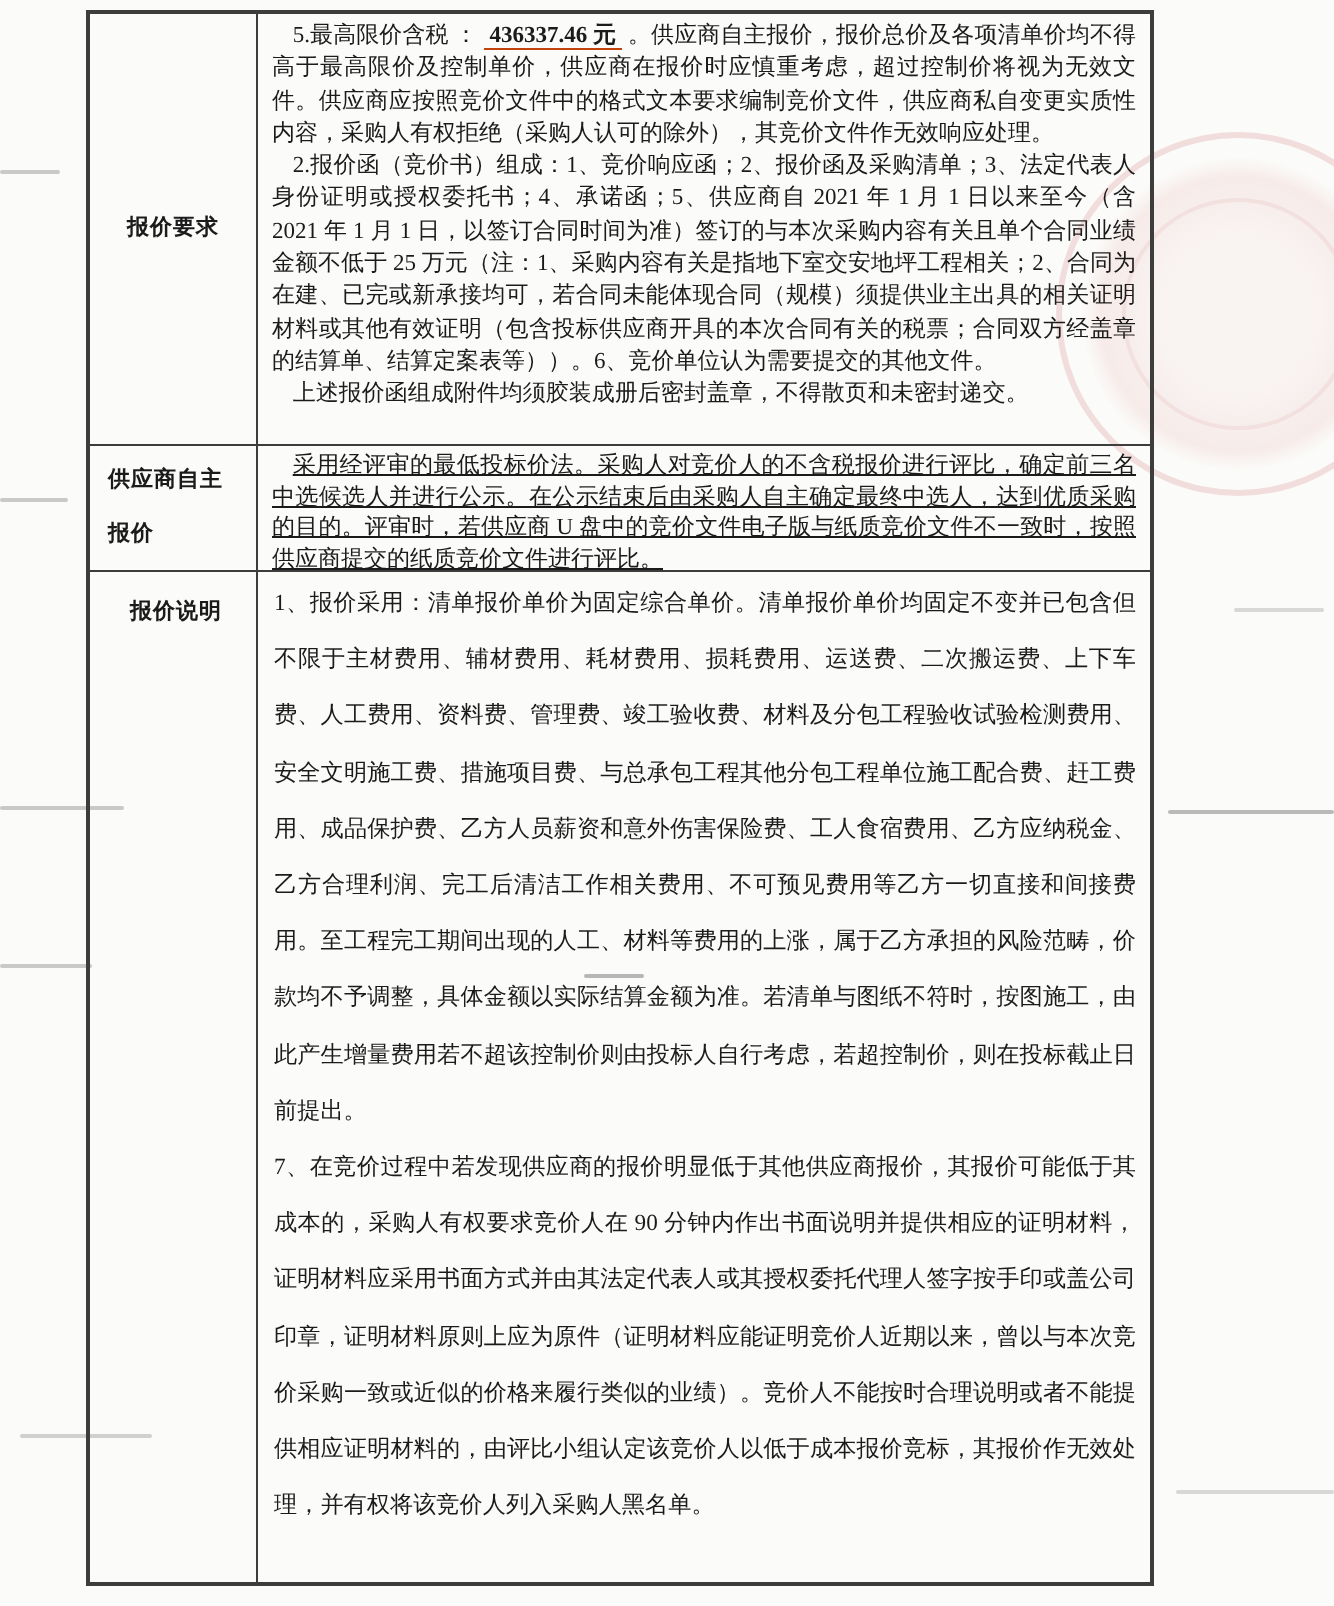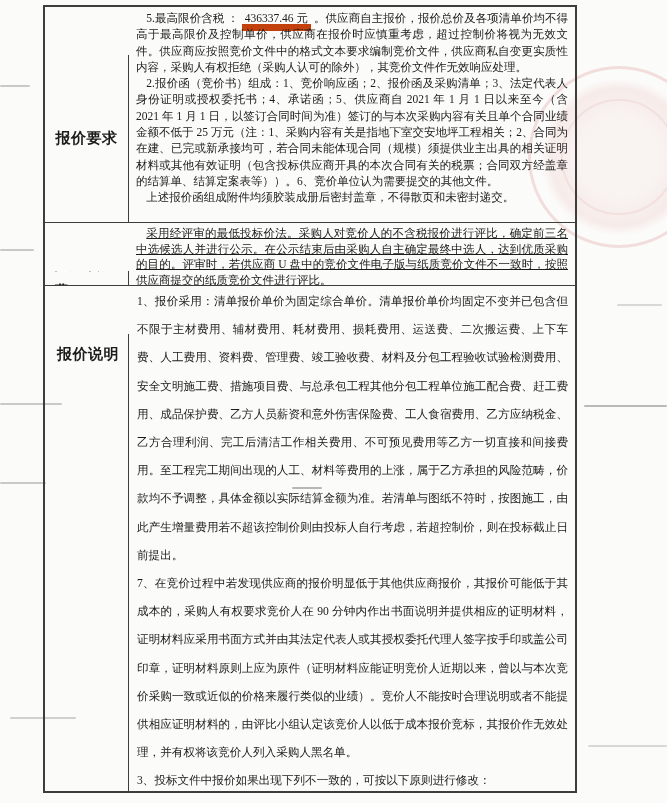--- a/index.html
+++ b/index.html
@@ -19,43 +19,43 @@
     border:2px solid #3d3d3d;
     box-sizing:border-box;
     display:grid;
     grid-template-columns:84px 1fr;
     grid-template-rows:216px 63px 1fr;
     background:transparent;
   }
   .cell{box-sizing:border-box;overflow:hidden;}
   .lbl{
     border-right:1.5px solid #3d3d3d;
-    font-weight:bold;font-size:15px;line-height:27px;
+    font-weight:bold;font-size:11px;line-height:27px;
     display:flex;flex-direction:column;justify-content:center;
     padding:0 6px 0 9px;
     letter-spacing:0.5px;
-    margin-top:48px;
   }
   .lbl-center{align-items:center;padding:0 4px;}
   .lbl-top{justify-content:flex-start;padding-top:7px;align-items:center;}
   .r1,.r2{border-bottom:1.5px solid #3d3d3d;}
   .content{
     text-align:justify;
     font-size:11.5px;
     padding:3px 7px 0 7px;
   }
   .content p{margin:0;padding:0;}
   .c-row1{line-height:16.3px;}
   .c-row2{line-height:15.6px;padding-top:3px;text-decoration:underline;}
   .c-row3{font-size:11.6px;line-height:28.2px;padding-top:2px;padding-left:8px;}
   .indent{text-indent:0.9em;}
   .bold{font-weight:normal;}
   .ul{
-    border-bottom:7px solid #c2410c;
+    border-bottom:1px solid #c2410c;
     padding:0 3px;
+    font-weight:bold;
   }
 
   
   .stamp{
     position:absolute;left:528px;top:66px;width:176px;height:176px;
     border:3px solid rgba(207,106,106,0.20);
     border-radius:50%;
     background:radial-gradient(circle, rgba(212,110,110,0.05) 30%, rgba(212,110,110,0.11) 55%, rgba(212,110,110,0) 63%);
     pointer-events:none;
   }
@@ -101,30 +101,29 @@
     <div class="cell lbl lbl-center r1">
       <span>报价要求</span>
     </div>
     <div class="cell content c-row1 r1">
       <p class="indent"><span>5.最高限价含税 ： </span><span class="ul">436337.46 元</span><span> 。供应商自主报价，报价总价及各项清单价均不得高于最高限价及控制单价，供应商在报价时应慎重考虑，超过控制价将视为无效文件。供应商应按照竞价文件中的格式文本要求编制竞价文件，供应商私自变更实质性内容，采购人有权拒绝（采购人认可的除外），其竞价文件作无效响应处理。</span></p>
       <p class="indent">2.报价函（竞价书）组成：1、竞价响应函；2、报价函及采购清单；3、法定代表人身份证明或授权委托书；4、承诺函；5、供应商自 2021 年 1 月 1 日以来至今（含 2021 年 1 月 1 日，以签订合同时间为准）签订的与本次采购内容有关且单个合同业绩金额不低于 25 万元（注：1、采购内容有关是指地下室交安地坪工程相关；2、合同为在建、已完或新承接均可，若合同未能体现合同（规模）须提供业主出具的相关证明材料或其他有效证明（包含投标供应商开具的本次合同有关的税票；合同双方经盖章的结算单、结算定案表等））。6、竞价单位认为需要提交的其他文件。</p>
       <p class="indent bold">上述报价函组成附件均须胶装成册后密封盖章，不得散页和未密封递交。</p>
     </div>
 
     <div class="cell lbl r2">
-      <span>措施项目费</span>
+      <span>供应商自主报价</span>
     </div>
     <div class="cell content c-row2 r2">
       <p class="indent">采用经评审的最低投标价法。采购人对竞价人的不含税报价进行评比，确定前三名中选候选人并进行公示。在公示结束后由采购人自主确定最终中选人，达到优质采购的目的。评审时，若供应商 U 盘中的竞价文件电子版与纸质竞价文件不一致时，按照供应商提交的纸质竞价文件进行评比。</p>
     </div>
 
     <div class="cell lbl lbl-top">
       <span>报价说明</span>
     </div>
     <div class="cell content c-row3">
       <p>1、报价采用：清单报价单价为固定综合单价。清单报价单价均固定不变并已包含但不限于主材费用、辅材费用、耗材费用、损耗费用、运送费、二次搬运费、上下车费、人工费用、资料费、管理费、竣工验收费、材料及分包工程验收试验检测费用、安全文明施工费、措施项目费、与总承包工程其他分包工程单位施工配合费、赶工费用、成品保护费、乙方人员薪资和意外伤害保险费、工人食宿费用、乙方应纳税金、乙方合理利润、完工后清洁工作相关费用、不可预见费用等乙方一切直接和间接费用。至工程完工期间出现的人工、材料等费用的上涨，属于乙方承担的风险范畴，价款均不予调整，具体金额以实际结算金额为准。若清单与图纸不符时，按图施工，由此产生增量费用若不超该控制价则由投标人自行考虑，若超控制价，则在投标截止日前提出。</p>
       <p>7、在竞价过程中若发现供应商的报价明显低于其他供应商报价，其报价可能低于其成本的，采购人有权要求竞价人在 90 分钟内作出书面说明并提供相应的证明材料，证明材料应采用书面方式并由其法定代表人或其授权委托代理人签字按手印或盖公司印章，证明材料原则上应为原件（证明材料应能证明竞价人近期以来，曾以与本次竞价采购一致或近似的价格来履行类似的业绩）。竞价人不能按时合理说明或者不能提供相应证明材料的，由评比小组认定该竞价人以低于成本报价竞标，其报价作无效处理，并有权将该竞价人列入采购人黑名单。</p>
-      <p>3、投标文件中报价如果出现下列不一致的，可按以下原则进行修改：</p>
 
     </div>
 
   </div>
 </div>
 
 </body></html>

